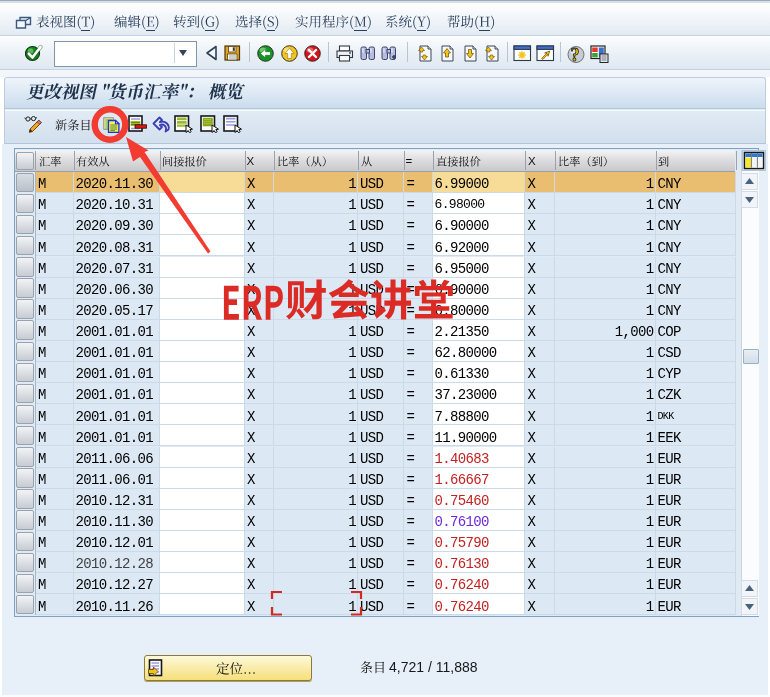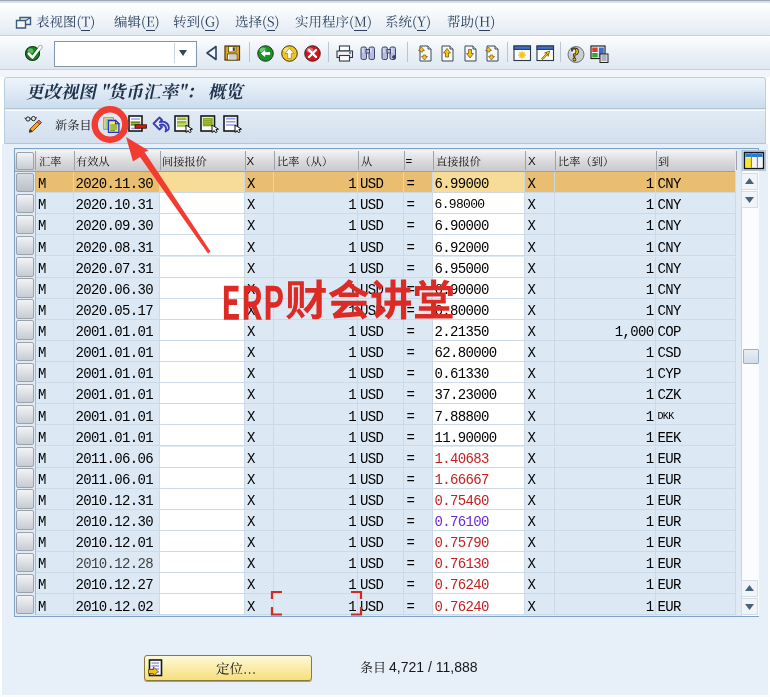--- a/index.html
+++ b/index.html
@@ -616,21 +616,21 @@
 <div class="abs" style="left:525px;top:488.8px;width:29.5px;height:21.1px;background:#dce8f4;border-right:1px solid #ccd9e6;border-bottom:1px solid #ccd9e6;box-sizing:border-box"></div>
 <div class="abs mono" style="left:527.5px;top:492.9px;font-size:14px;letter-spacing:-0.66px;line-height:16px;color:#000;white-space:pre">X</div>
 <div class="abs" style="left:554.5px;top:488.8px;width:101.0px;height:21.1px;background:#dce8f4;border-right:1px solid #ccd9e6;border-bottom:1px solid #ccd9e6;box-sizing:border-box"></div>
 <div class="abs mono" style="left:593.5px;top:492.9px;width:60px;text-align:right;font-size:14px;letter-spacing:-0.66px;line-height:16px;color:#000;white-space:pre">1</div>
 <div class="abs" style="left:655.5px;top:488.8px;width:80.5px;height:21.1px;background:#dce8f4;border-right:1px solid #ccd9e6;border-bottom:1px solid #ccd9e6;box-sizing:border-box"></div>
 <div class="abs mono" style="left:657.5px;top:492.9px;font-size:14px;letter-spacing:-0.66px;line-height:16px;color:#000;white-space:pre">EUR</div>
 <div class="abs" style="left:16px;top:510.4px;width:17.5px;height:19.6px;background:linear-gradient(180deg,#f2f3f5,#c7ccd3);border:1px solid #9aa2ae;border-radius:2px;box-sizing:border-box"></div>
 <div class="abs" style="left:36px;top:509.9px;width:37.5px;height:21.1px;background:#dce8f4;border-right:1px solid #ccd9e6;border-bottom:1px solid #ccd9e6;box-sizing:border-box"></div>
 <div class="abs mono" style="left:38px;top:514.1px;font-size:14px;letter-spacing:-0.66px;line-height:16px;color:#000;white-space:pre">M</div>
 <div class="abs" style="left:73.5px;top:509.9px;width:86.0px;height:21.1px;background:#dce8f4;border-right:1px solid #ccd9e6;border-bottom:1px solid #ccd9e6;box-sizing:border-box"></div>
-<div class="abs mono" style="left:75.5px;top:514.1px;font-size:14px;letter-spacing:-0.66px;line-height:16px;color:#000;white-space:pre">2010.12.30</div>
+<div class="abs mono" style="left:75.5px;top:514.1px;font-size:14px;letter-spacing:-0.66px;line-height:16px;color:#000;white-space:pre">2010.11.30</div>
 <div class="abs" style="left:159.5px;top:509.9px;width:85.0px;height:21.1px;background:#ffffff;border-right:1px solid #ccd9e6;border-bottom:1px solid #ccd9e6;box-sizing:border-box"></div>
 <div class="abs" style="left:244.5px;top:509.9px;width:29.0px;height:21.1px;background:#dce8f4;border-right:1px solid #ccd9e6;border-bottom:1px solid #ccd9e6;box-sizing:border-box"></div>
 <div class="abs mono" style="left:247.0px;top:514.1px;font-size:14px;letter-spacing:-0.66px;line-height:16px;color:#000;white-space:pre">X</div>
 <div class="abs" style="left:273.5px;top:509.9px;width:84.5px;height:21.1px;background:#dce8f4;border-right:1px solid #ccd9e6;border-bottom:1px solid #ccd9e6;box-sizing:border-box"></div>
 <div class="abs mono" style="left:296.0px;top:514.1px;width:60px;text-align:right;font-size:14px;letter-spacing:-0.66px;line-height:16px;color:#000;white-space:pre">1</div>
 <div class="abs" style="left:358px;top:509.9px;width:45.5px;height:21.1px;background:#dce8f4;border-right:1px solid #ccd9e6;border-bottom:1px solid #ccd9e6;box-sizing:border-box"></div>
 <div class="abs mono" style="left:360px;top:514.1px;font-size:14px;letter-spacing:-0.66px;line-height:16px;color:#000;white-space:pre">USD</div>
 <div class="abs" style="left:403.5px;top:509.9px;width:29.5px;height:21.1px;background:#dce8f4;border-right:1px solid #ccd9e6;border-bottom:1px solid #ccd9e6;box-sizing:border-box"></div>
 <div class="abs mono" style="left:406.5px;top:514.1px;font-size:14px;letter-spacing:-0.66px;line-height:16px;color:#000;white-space:pre">=</div>
 <div class="abs" style="left:433px;top:509.9px;width:92px;height:21.1px;background:#ffffff;border-right:1px solid #ccd9e6;border-bottom:1px solid #ccd9e6;box-sizing:border-box"></div>
@@ -704,21 +704,21 @@
 <div class="abs" style="left:525px;top:573.3px;width:29.5px;height:21.1px;background:#dce8f4;border-right:1px solid #ccd9e6;border-bottom:1px solid #ccd9e6;box-sizing:border-box"></div>
 <div class="abs mono" style="left:527.5px;top:577.4px;font-size:14px;letter-spacing:-0.66px;line-height:16px;color:#000;white-space:pre">X</div>
 <div class="abs" style="left:554.5px;top:573.3px;width:101.0px;height:21.1px;background:#dce8f4;border-right:1px solid #ccd9e6;border-bottom:1px solid #ccd9e6;box-sizing:border-box"></div>
 <div class="abs mono" style="left:593.5px;top:577.4px;width:60px;text-align:right;font-size:14px;letter-spacing:-0.66px;line-height:16px;color:#000;white-space:pre">1</div>
 <div class="abs" style="left:655.5px;top:573.3px;width:80.5px;height:21.1px;background:#dce8f4;border-right:1px solid #ccd9e6;border-bottom:1px solid #ccd9e6;box-sizing:border-box"></div>
 <div class="abs mono" style="left:657.5px;top:577.4px;font-size:14px;letter-spacing:-0.66px;line-height:16px;color:#000;white-space:pre">EUR</div>
 <div class="abs" style="left:16px;top:594.9px;width:17.5px;height:19.6px;background:linear-gradient(180deg,#f2f3f5,#c7ccd3);border:1px solid #9aa2ae;border-radius:2px;box-sizing:border-box"></div>
 <div class="abs" style="left:36px;top:594.4px;width:37.5px;height:21.1px;background:#dce8f4;border-right:1px solid #ccd9e6;border-bottom:1px solid #ccd9e6;box-sizing:border-box"></div>
 <div class="abs mono" style="left:38px;top:598.5px;font-size:14px;letter-spacing:-0.66px;line-height:16px;color:#000;white-space:pre">M</div>
 <div class="abs" style="left:73.5px;top:594.4px;width:86.0px;height:21.1px;background:#dce8f4;border-right:1px solid #ccd9e6;border-bottom:1px solid #ccd9e6;box-sizing:border-box"></div>
-<div class="abs mono" style="left:75.5px;top:598.5px;font-size:14px;letter-spacing:-0.66px;line-height:16px;color:#000;white-space:pre">2010.12.02</div>
+<div class="abs mono" style="left:75.5px;top:598.5px;font-size:14px;letter-spacing:-0.66px;line-height:16px;color:#000;white-space:pre">2010.11.26</div>
 <div class="abs" style="left:159.5px;top:594.4px;width:85.0px;height:21.1px;background:#ffffff;border-right:1px solid #ccd9e6;border-bottom:1px solid #ccd9e6;box-sizing:border-box"></div>
 <div class="abs" style="left:244.5px;top:594.4px;width:29.0px;height:21.1px;background:#dce8f4;border-right:1px solid #ccd9e6;border-bottom:1px solid #ccd9e6;box-sizing:border-box"></div>
 <div class="abs mono" style="left:247.0px;top:598.5px;font-size:14px;letter-spacing:-0.66px;line-height:16px;color:#000;white-space:pre">X</div>
 <div class="abs" style="left:273.5px;top:594.4px;width:84.5px;height:21.1px;background:#dce8f4;border-right:1px solid #ccd9e6;border-bottom:1px solid #ccd9e6;box-sizing:border-box"></div>
 <div class="abs mono" style="left:296.0px;top:598.5px;width:60px;text-align:right;font-size:14px;letter-spacing:-0.66px;line-height:16px;color:#000;white-space:pre">1</div>
 <div class="abs" style="left:358px;top:594.4px;width:45.5px;height:21.1px;background:#dce8f4;border-right:1px solid #ccd9e6;border-bottom:1px solid #ccd9e6;box-sizing:border-box"></div>
 <div class="abs mono" style="left:360px;top:598.5px;font-size:14px;letter-spacing:-0.66px;line-height:16px;color:#000;white-space:pre">USD</div>
 <div class="abs" style="left:403.5px;top:594.4px;width:29.5px;height:21.1px;background:#dce8f4;border-right:1px solid #ccd9e6;border-bottom:1px solid #ccd9e6;box-sizing:border-box"></div>
 <div class="abs mono" style="left:406.5px;top:598.5px;font-size:14px;letter-spacing:-0.66px;line-height:16px;color:#000;white-space:pre">=</div>
 <div class="abs" style="left:433px;top:594.4px;width:92px;height:21.1px;background:#ffffff;border-right:1px solid #ccd9e6;border-bottom:1px solid #ccd9e6;box-sizing:border-box"></div>

